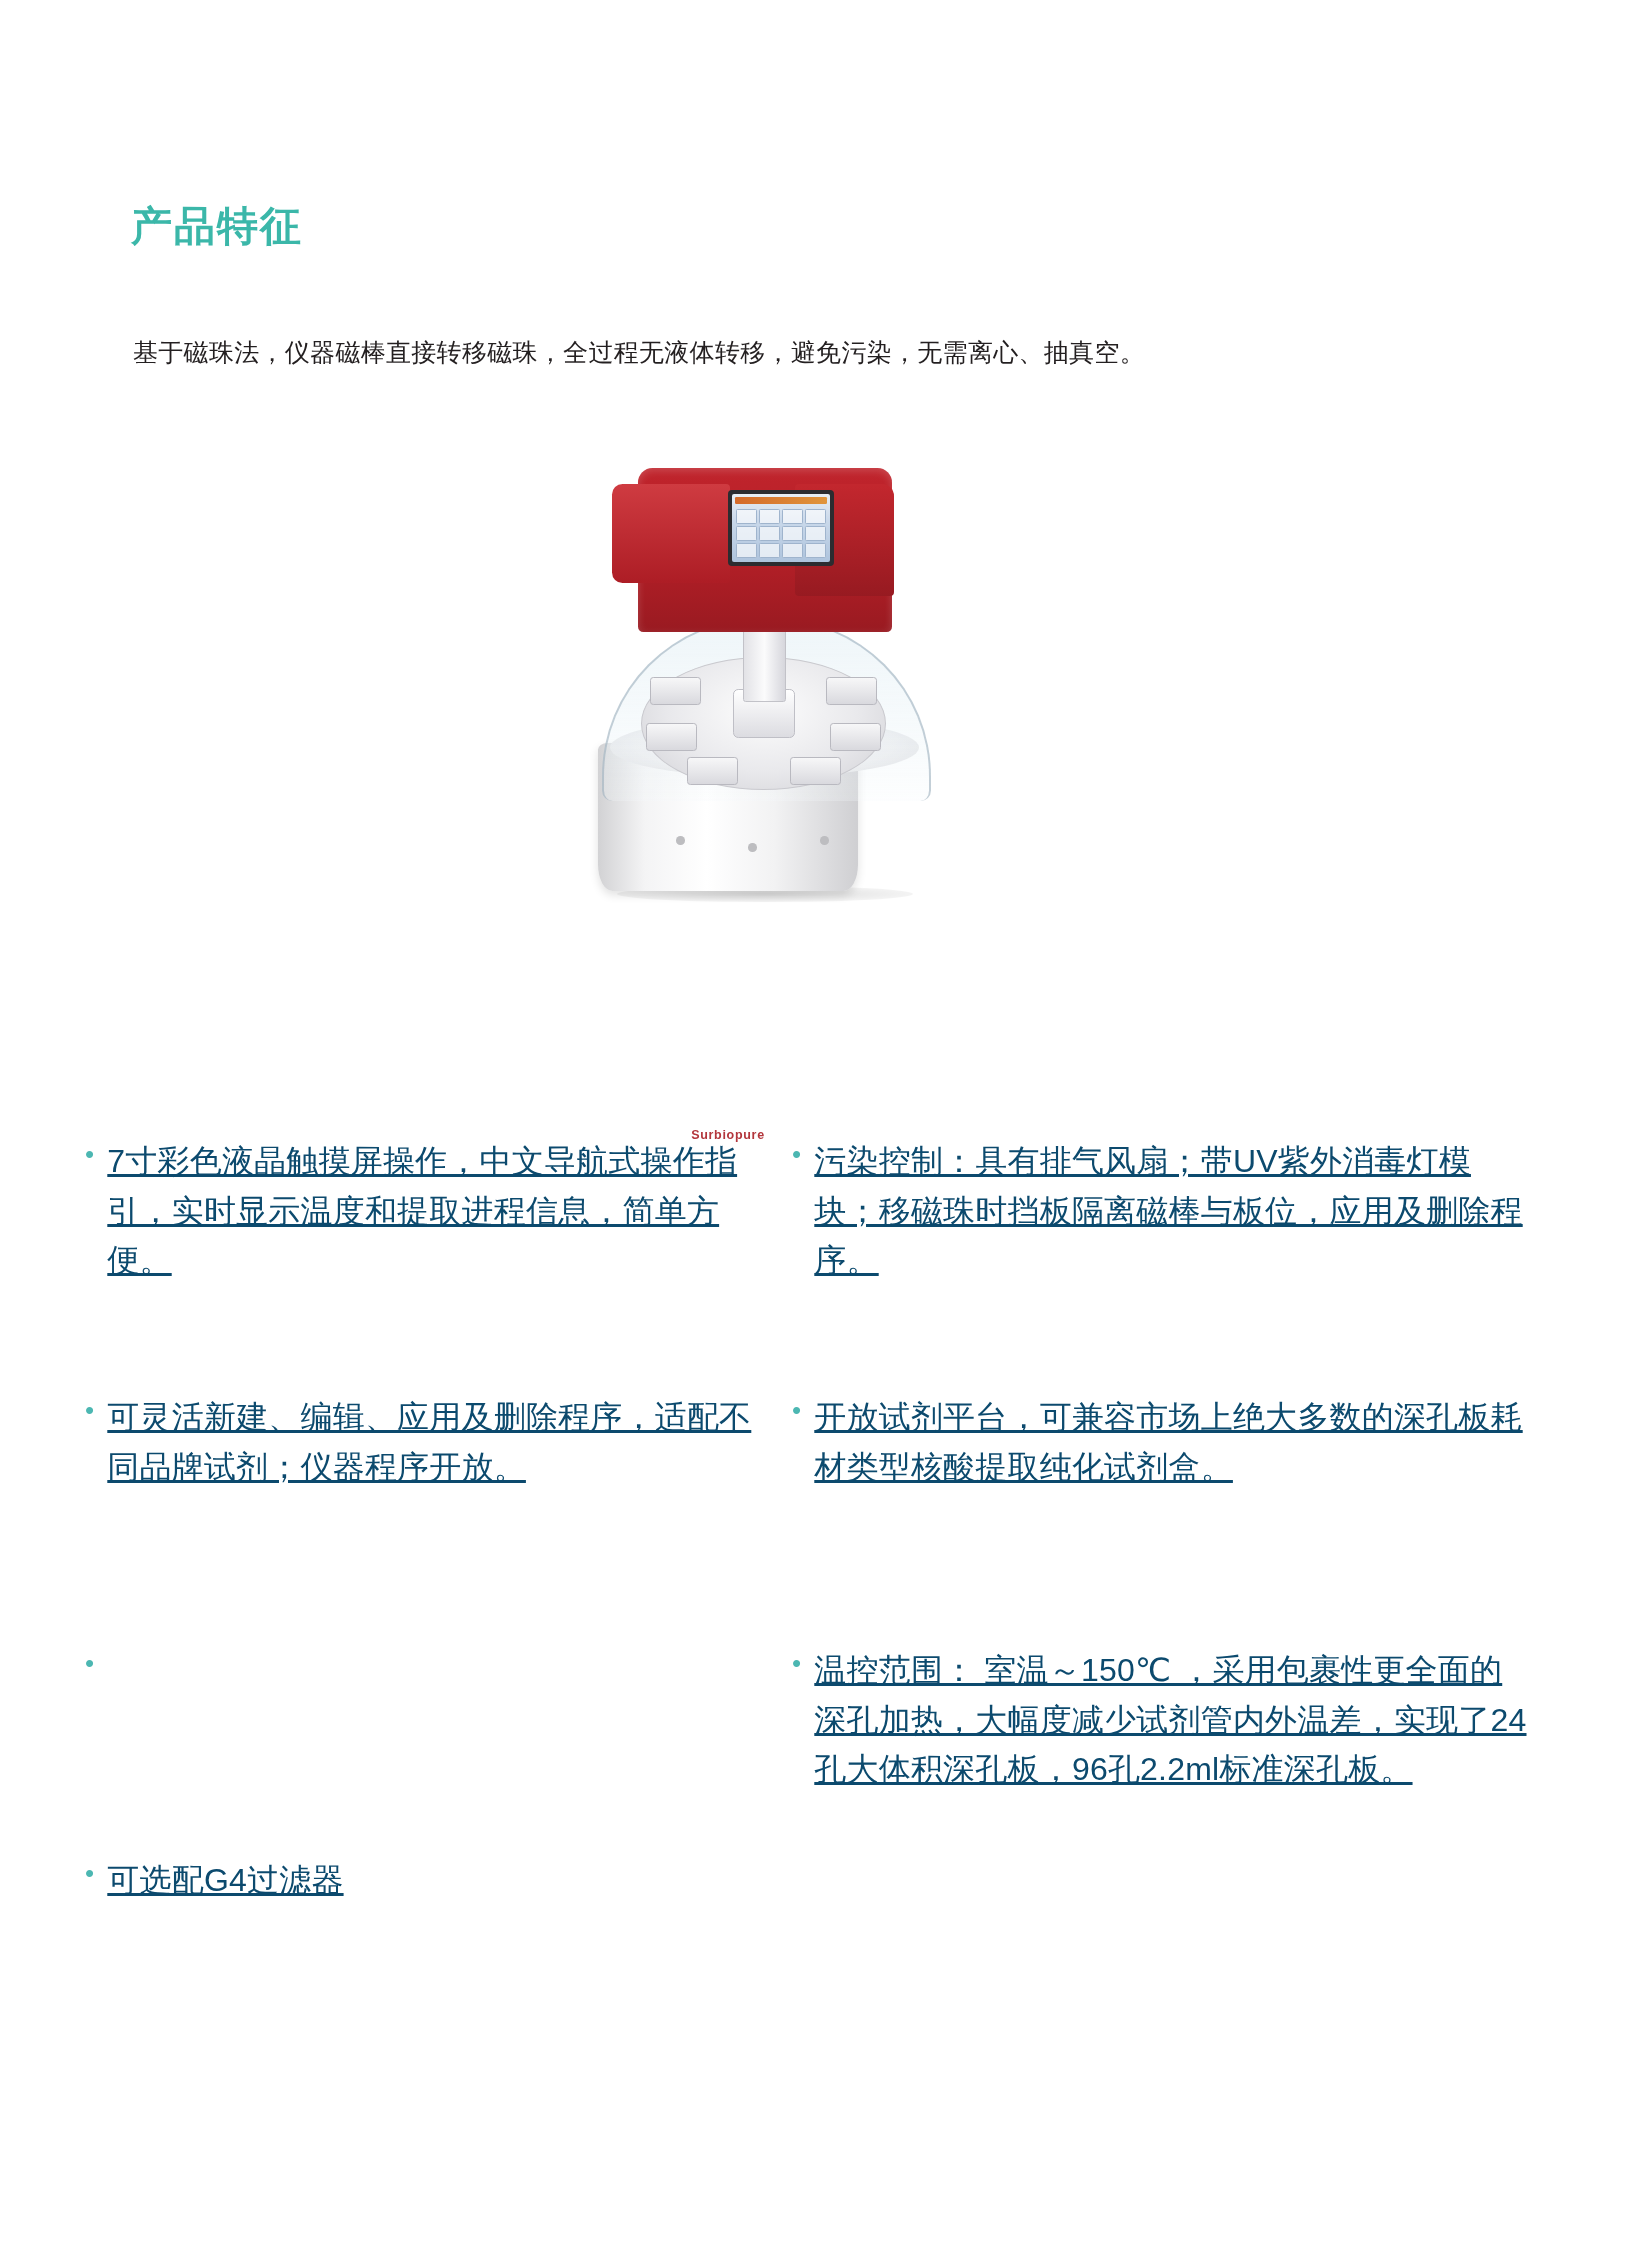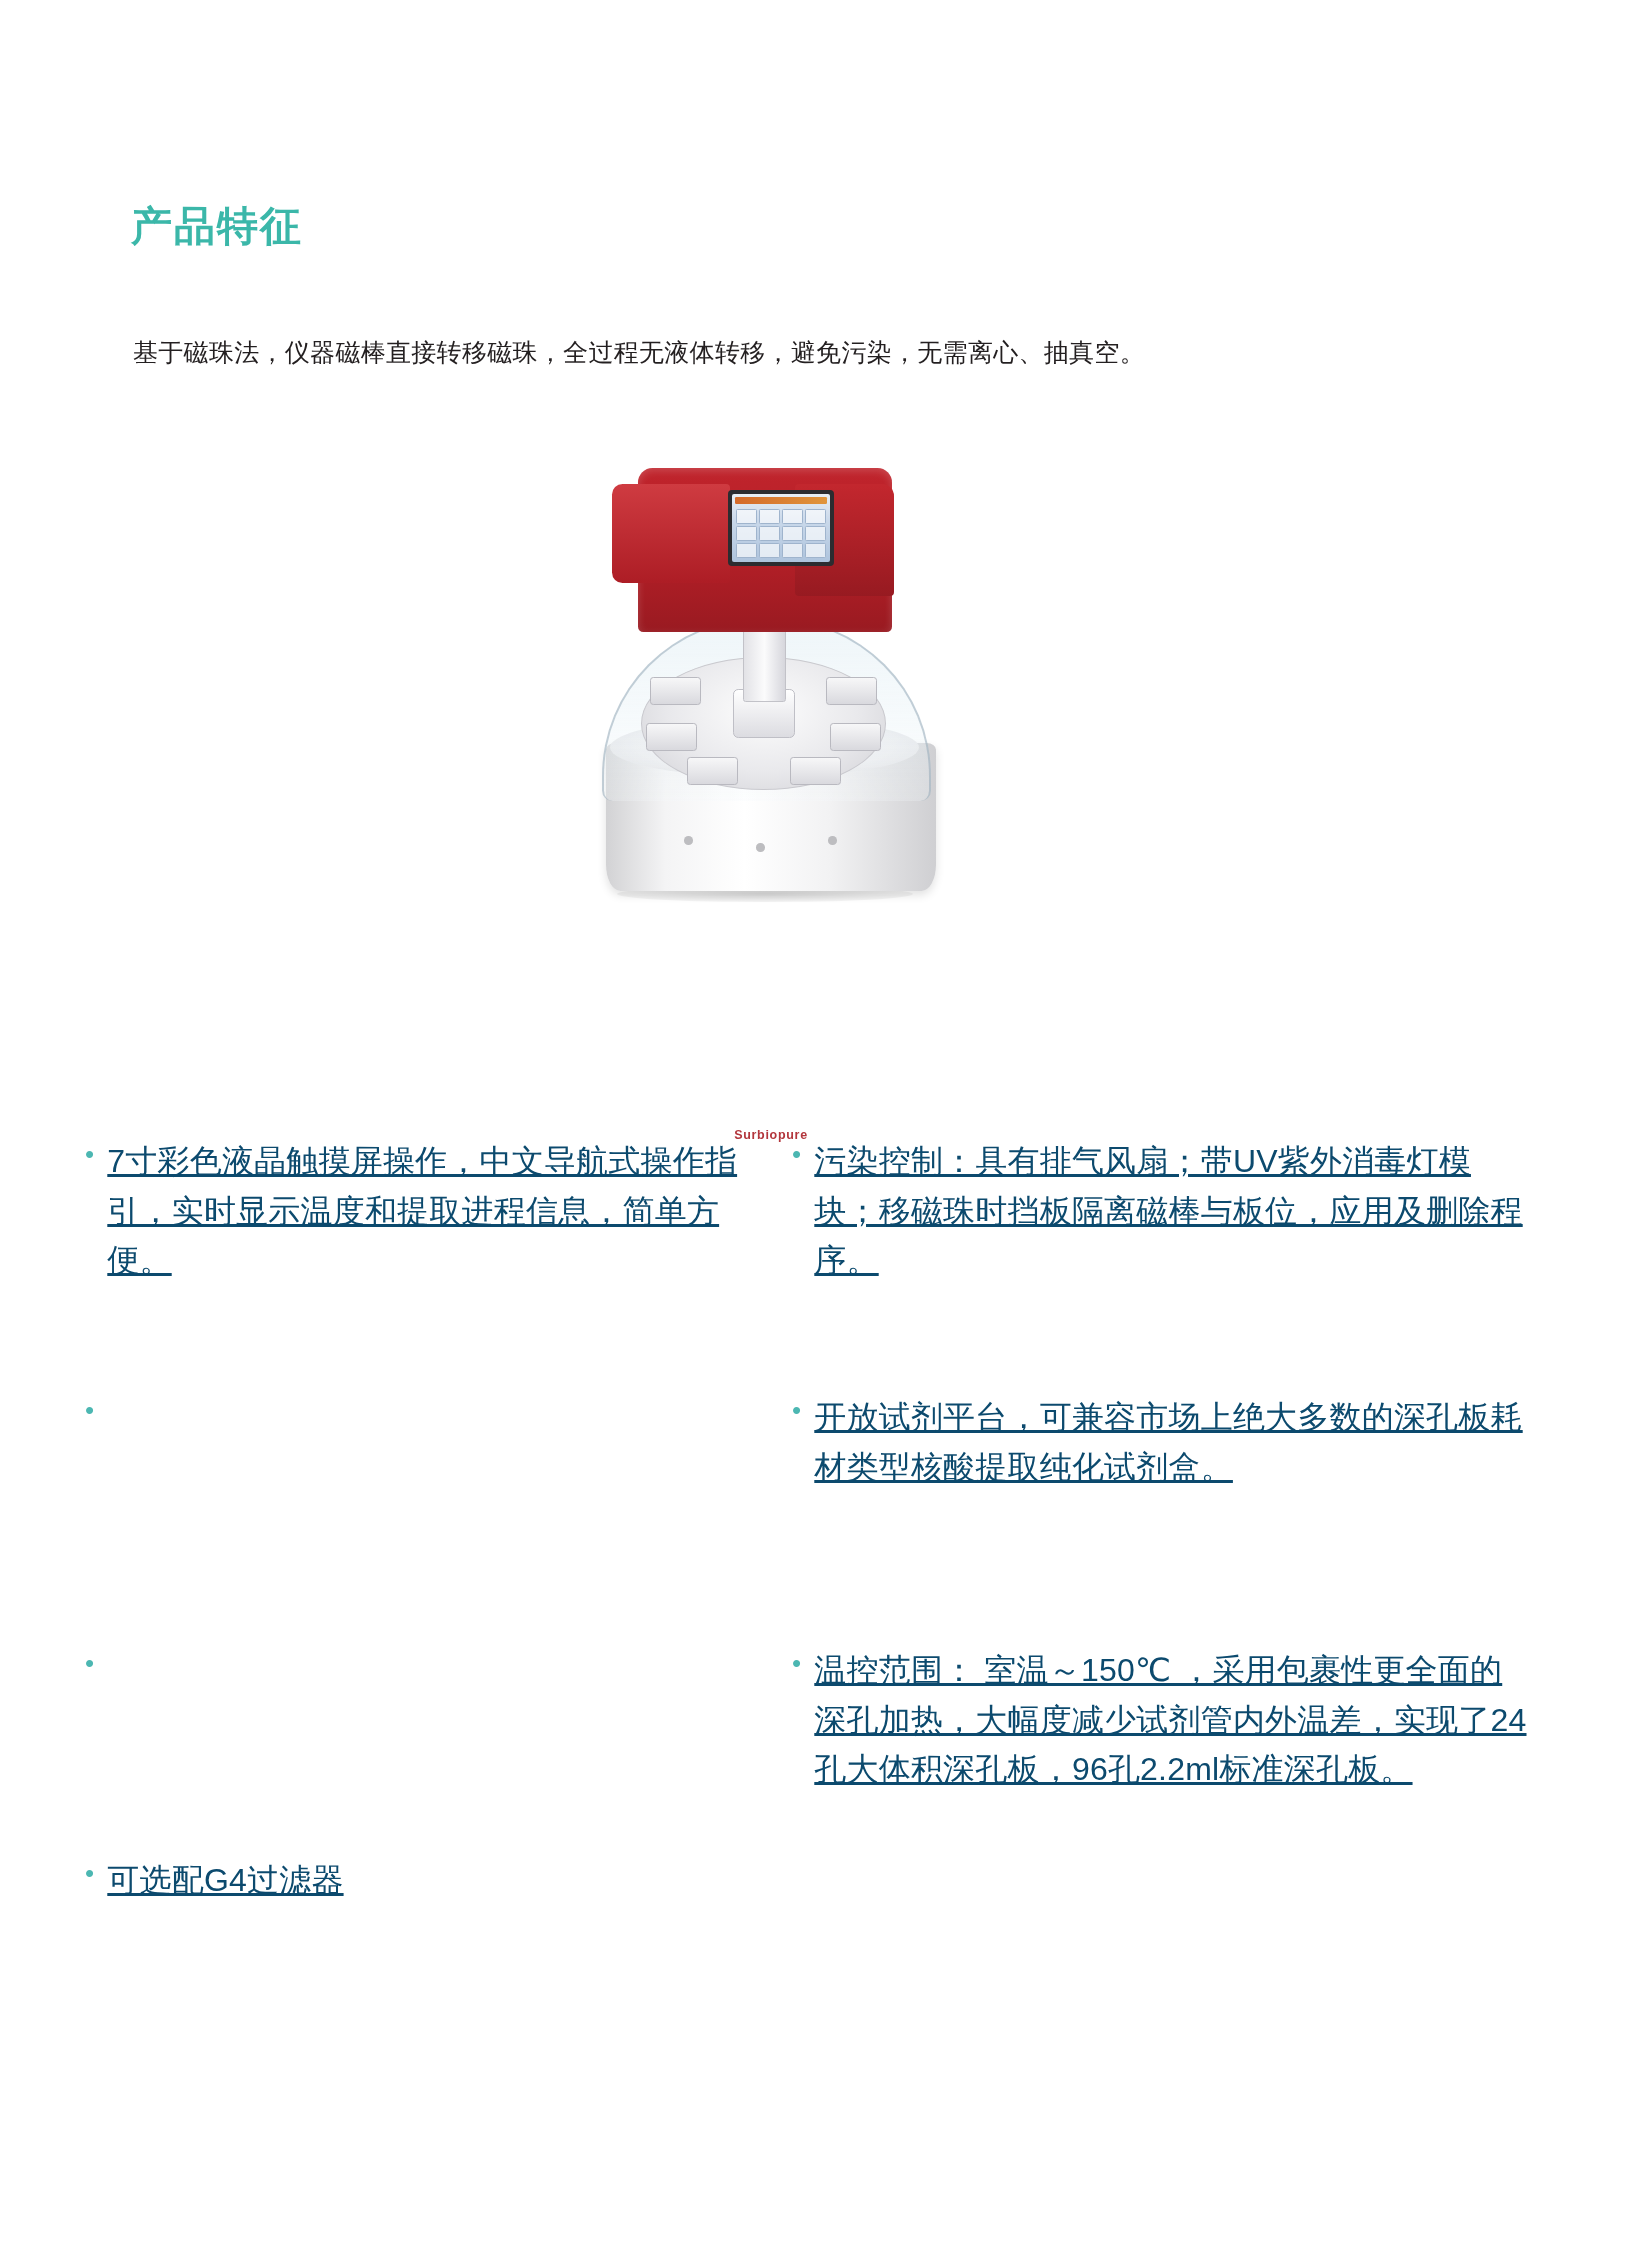--- a/index.html
+++ b/index.html
@@ -59,23 +59,23 @@
     position: absolute;
     left: 0;
     top: 0;
     width: 408px;
     height: 480px;
   }
 
   
   .base {
     position: absolute;
-    left: 28px;
+    left: 20px;
     top: 283px;
-    width: 330px;
+    width: 260px;
     height: 148px;
     background: linear-gradient(to right,#d2d2d4 0%, #f4f4f5 18%, #ffffff 42%, #f2f2f3 68%, #cfcfd2 100%);
     border-radius: 9.2px 9.2px 14.5px 14.5px / 6.6px 6.6px 26px 26px;
     box-shadow: 0 4px 9.2px rgba(0,0,0,0.12);
   }
   .base-top {
     position: absolute;
     left: 32px;
     top: 258px;
     width: 309px;
@@ -369,20 +369,21 @@
       </div>
       <div class="feature col-right">
         <span class="bullet">•</span>
         <span class="feature-text">污染控制：具有排气风扇；带UV紫外消毒灯模块；移磁珠时挡板隔离磁棒与板位，应用及删除程序。</span>
       </div>
     </div>
 
     <div class="feature-row r2">
       <div class="feature col-left">
         <span class="bullet">•</span>
+        <span class="feature-text">可灵活新建、编辑、应用及删除程序，适配不同品牌试剂；仪器程序开放。</span>
       </div>
       <div class="feature col-right">
         <span class="bullet">•</span>
         <span class="feature-text">开放试剂平台，可兼容市场上绝大多数的深孔板耗材类型核酸提取纯化试剂盒。</span>
       </div>
     </div>
 
     <div class="feature-row r3">
       <div class="feature col-left">
         <span class="bullet">•</span>

